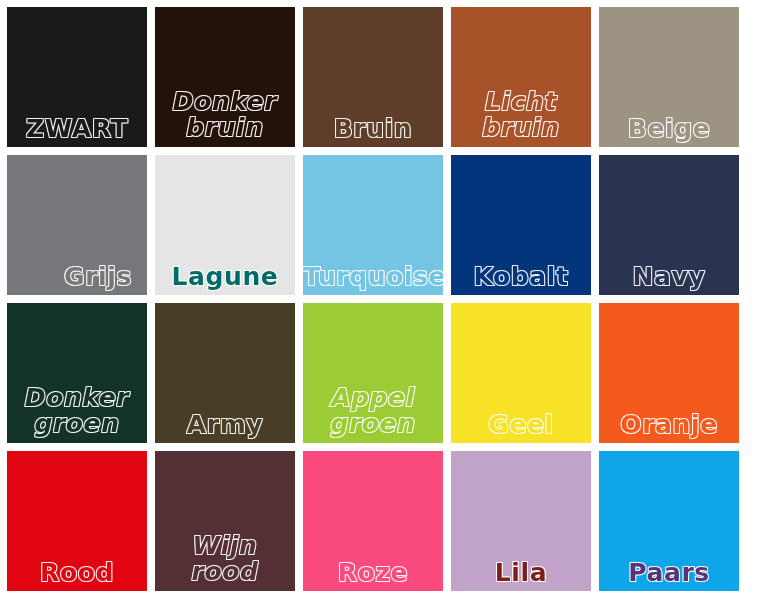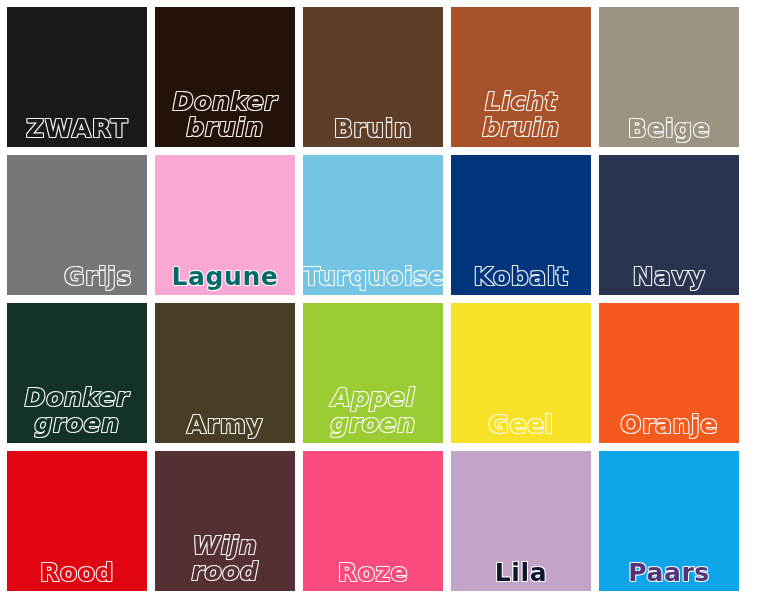--- a/index.html
+++ b/index.html
@@ -86,21 +86,21 @@
     <div class="swatch two-line" style="background: rgb(168, 82, 42);">
       <span class="swatch-label" style="color: rgb(168, 82, 42); -webkit-text-stroke-color: rgb(255, 255, 255);">Licht
 bruin</span>
     </div>
     <div class="swatch" style="background: rgb(156, 147, 131);">
       <span class="swatch-label" style="color: rgb(156, 147, 131); -webkit-text-stroke-color: rgb(255, 255, 255);">Beige</span>
     </div>
     <div class="swatch" style="background: rgb(118, 119, 123);">
       <span class="swatch-label" style="color: rgb(118, 119, 123); margin-left: 42px; -webkit-text-stroke-color: rgb(255, 255, 255);">Grijs</span>
     </div>
-    <div class="swatch" style="background: #f9a8d4;">
+    <div class="swatch" style="background: #e5e5e5;">
       <span class="swatch-label" style="color: rgb(2, 107, 105); -webkit-text-stroke-color: rgb(255, 255, 255);">Lagune</span>
     </div>
     <div class="swatch" style="background: rgb(116, 197, 228);">
       <span class="swatch-label" style="color: rgb(116, 197, 228); -webkit-text-stroke-color: rgb(255, 255, 255);">Turquoise</span>
     </div>
     <div class="swatch" style="background: rgb(3, 53, 124);">
       <span class="swatch-label" style="color: rgb(3, 53, 124); -webkit-text-stroke-color: rgb(255, 255, 255);">Kobalt</span>
     </div>
     <div class="swatch" style="background: rgb(42, 52, 80);">
       <span class="swatch-label" style="color: rgb(42, 52, 80); -webkit-text-stroke-color: rgb(255, 255, 255);">Navy</span>
@@ -126,18 +126,18 @@
       <span class="swatch-label" style="color: rgb(224, 5, 16); -webkit-text-stroke-color: rgb(255, 255, 255);">Rood</span>
     </div>
     <div class="swatch two-line" style="background: rgb(84, 48, 52);">
       <span class="swatch-label" style="color: rgb(84, 48, 52); -webkit-text-stroke-color: rgb(255, 255, 255);">Wijn
 rood</span>
     </div>
     <div class="swatch" style="background: rgb(250, 74, 126);">
       <span class="swatch-label" style="color: rgb(250, 74, 126); -webkit-text-stroke-color: rgb(255, 255, 255);">Roze</span>
     </div>
     <div class="swatch" style="background: rgb(195, 164, 201);">
-      <span class="swatch-label" style="color: #0f172a; -webkit-text-stroke-color: rgb(255, 255, 255);">Lila</span>
+      <span class="swatch-label" style="color: #7f1d1d; -webkit-text-stroke-color: rgb(255, 255, 255);">Lila</span>
     </div>
     <div class="swatch" style="background: #0ea5e9;">
       <span class="swatch-label" style="color: rgb(85, 52, 122); -webkit-text-stroke-color: rgb(255, 255, 255);">Paars</span>
     </div>
   </div>
 
 </body></html>

